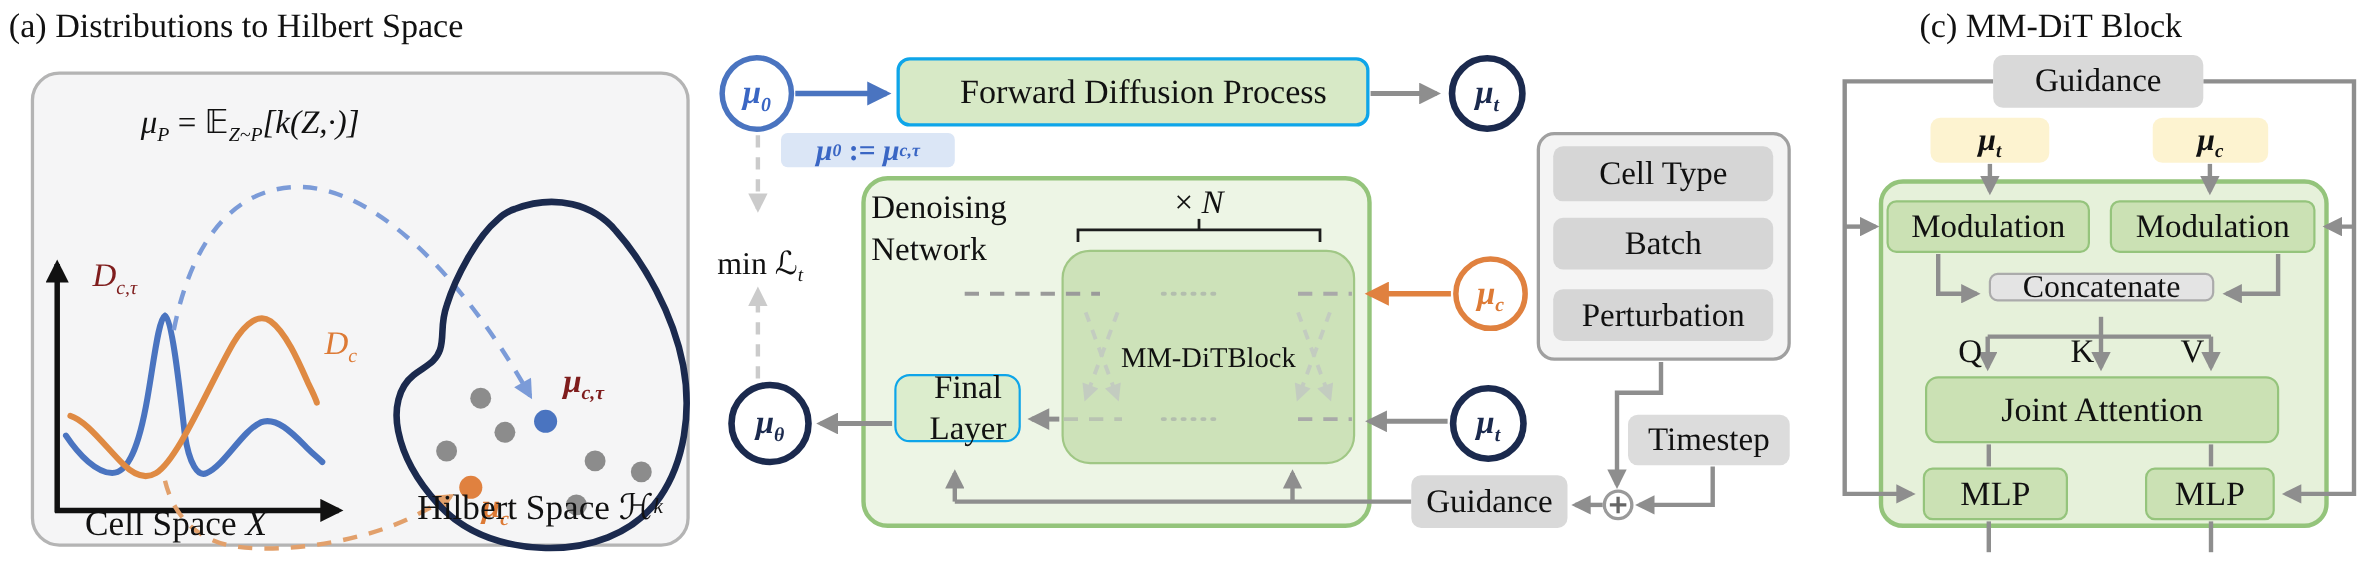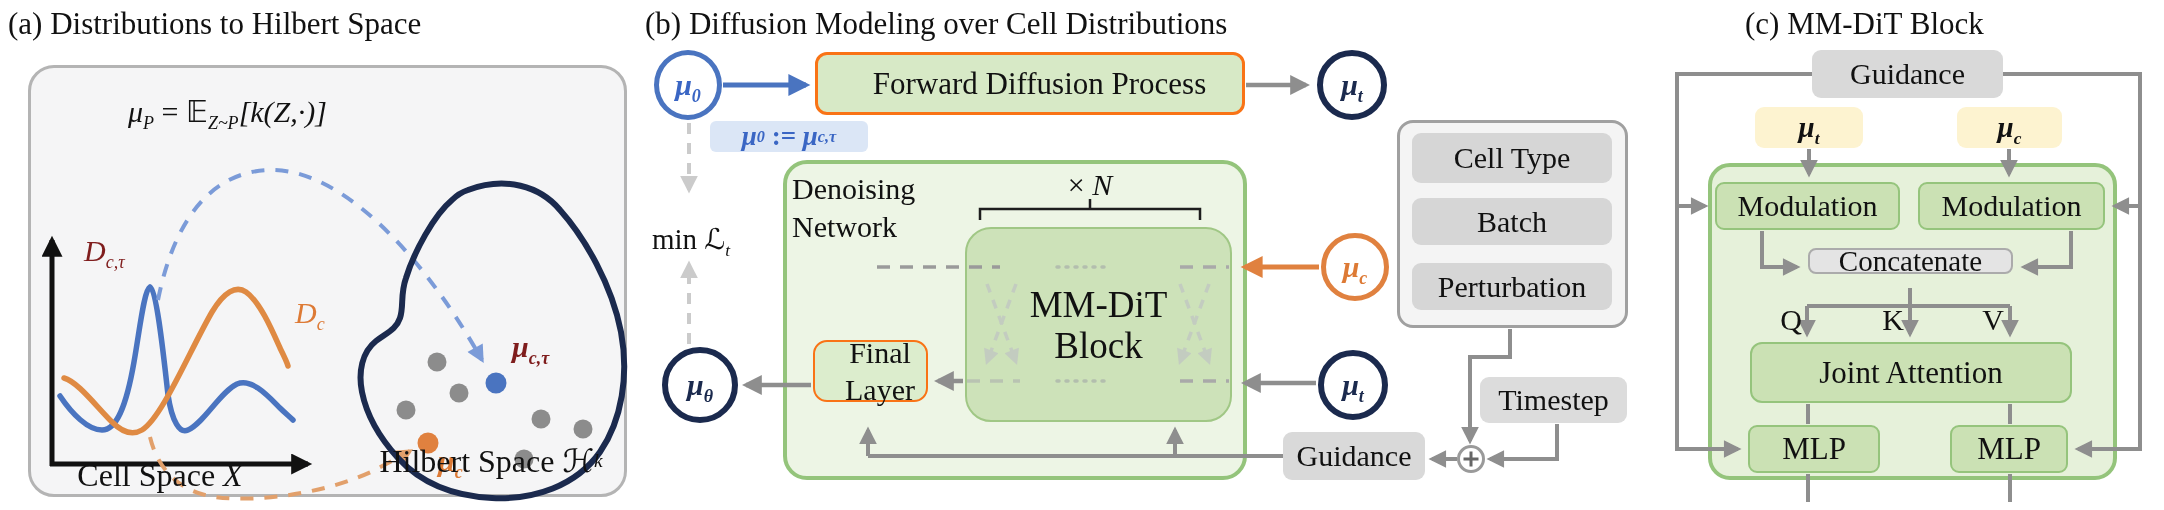--- a/index.html
+++ b/index.html
@@ -4,21 +4,21 @@
 <style>
   html,body{margin:0;padding:0;background:#fff;}
   #canvas{position:relative;width:2164px;height:510px;background:#fff;overflow:hidden;
           font-family:"Liberation Serif","DejaVu Serif","DejaVu Sans",serif;color:#111;}
   svg.layer{position:absolute;left:0;top:0;z-index:1;}
   .bg{position:absolute;z-index:0;box-sizing:border-box;}
   .fg{position:absolute;z-index:2;box-sizing:border-box;}
   .ptitle{font-size:31px;white-space:nowrap;}
   .box{display:flex;align-items:center;justify-content:center;text-align:center;
        font-size:30px;white-space:nowrap;box-sizing:border-box;}
-  .green{background:#d7e9c6;border:3px solid #f97316;border-radius:12px;padding-left:19px;}
+  .green{background:#d7e9c6;border:3px solid #0ea5e9;border-radius:12px;padding-left:19px;}
   .greenlite{background:#cbe1b4;border:2.5px solid #95c47c;border-radius:9px;}
   .graybox{background:#d9d9d9;border-radius:9px;}
   .concat{background:#e4e4e4;border:2px solid #ababab;border-radius:8px;}
   .yellow{background:#fdf3d0;border-radius:9px;font-weight:bold;font-style:italic;}
   .node{position:absolute;z-index:2;border-radius:50%;background:#fff;display:flex;
         align-items:center;justify-content:center;font-weight:bold;font-style:italic;
         font-size:30px;box-sizing:border-box;}
   .node.blue{border:5px solid #4a74c0;color:#3a66c4;}
   .node.navy{border:6px solid #1b2a4e;color:#1b2a4e;}
   .node.orange{border:5px solid #e0813f;color:#dd7a35;}
@@ -182,21 +182,20 @@
     <span>μ</span><sub>c</sub>
   </div>
 
   <div class="fg box" style="left:55px;top:442px;width:210px;height:38px;font-size:32px;margin-top:14px;">
     <span>Cell Space</span>&nbsp;<span class="it">X</span>
   </div>
   <div class="fg box" style="left:360px;top:442px;width:262px;height:38px;font-size:32px;">
     <span>Hilbert Space</span>&nbsp;<span style="font-family:'DejaVu Sans',sans-serif;font-style:italic;">ℋ</span><sub>k</sub>
   </div>
 
-  <div class="fg ptitle" style="left:645px;top:6px;">(b) Diffusion Modeling over Cell Distributions</div>
 
   <div class="node blue" style="left:654px;top:50px;width:68px;height:70px;">
     <span><span>μ</span><sub>0</sub></span>
   </div>
   <div class="fg box green" style="left:815px;top:52px;width:430px;height:63px;font-size:31px;">Forward Diffusion Process</div>
   <div class="node navy" style="left:1317px;top:50px;width:70px;height:70px;">
     <span><span>μ</span><sub>t</sub></span>
   </div>
 
   <div class="fg assign" style="left:710px;top:121px;width:158px;height:31px;">
@@ -209,21 +208,21 @@
 
   <div class="fg twoline" style="left:792px;top:170px;font-size:30px;">
     <div>Denoising</div>
     <div>Network</div>
   </div>
 
   <div class="fg box" style="left:1052px;top:169px;width:76px;height:32px;font-size:30px;">
     <span>×</span>&nbsp;<span class="it">N</span>
   </div>
 
-  <div class="fg box twoline" style="left:965px;top:284px;width:267px;height:82px;font-size:37px;line-height:41px;flex-direction:column;">
+  <div class="fg box twoline" style="left:965px;top:284px;width:267px;height:82px;font-size:26px;line-height:41px;flex-direction:row;">
     <div>MM-DiT</div>
     <div>Block</div>
   </div>
 
   <div class="fg box green twoline" style="left:813px;top:340px;width:115px;height:62px;font-size:30px;line-height:37px;flex-direction:column;border-width:2.5px;border-radius:14px;background:#dcedcd;">
     <div>Final</div>
     <div>Layer</div>
   </div>
 
   <div class="node navy" style="left:662px;top:347px;width:76px;height:76px;">

